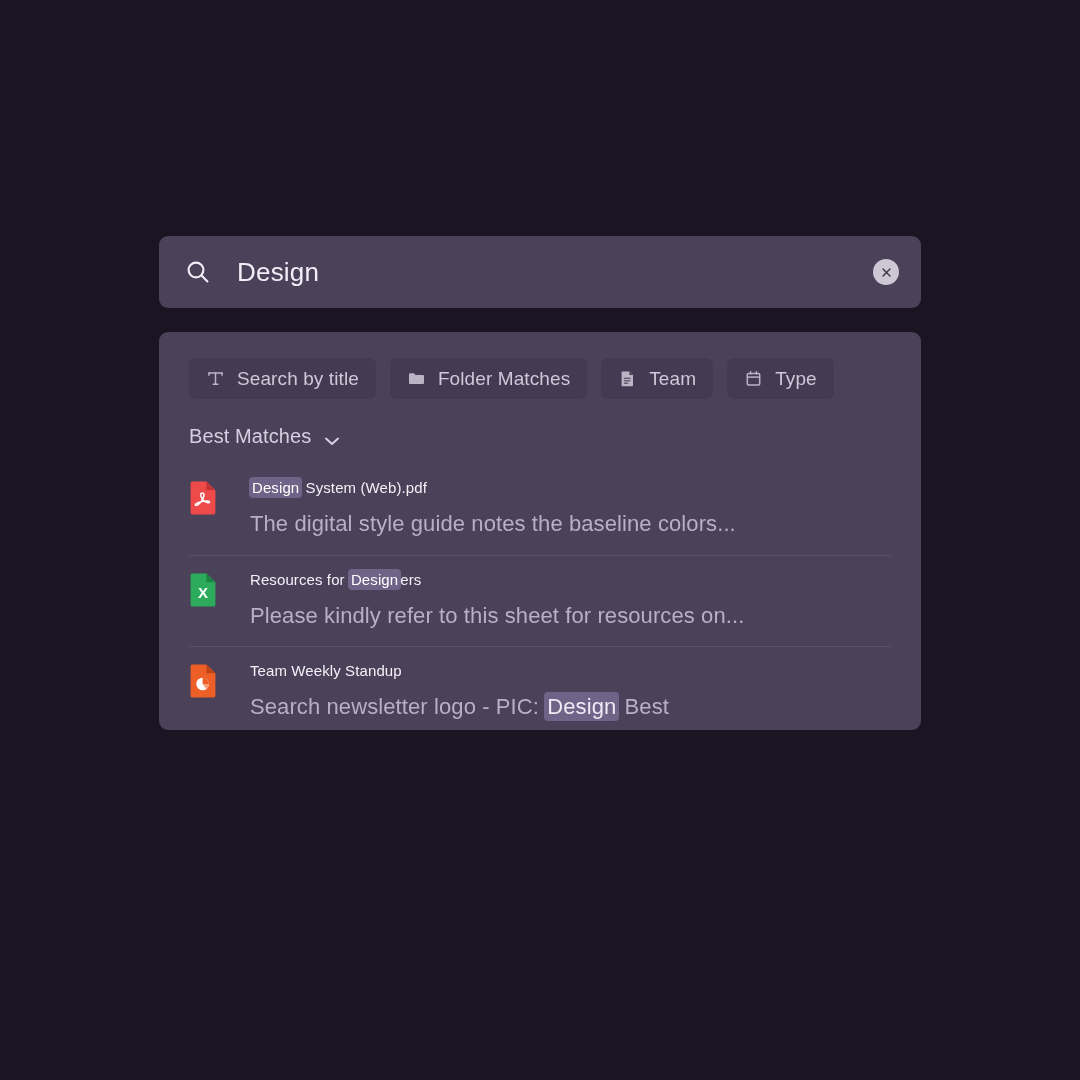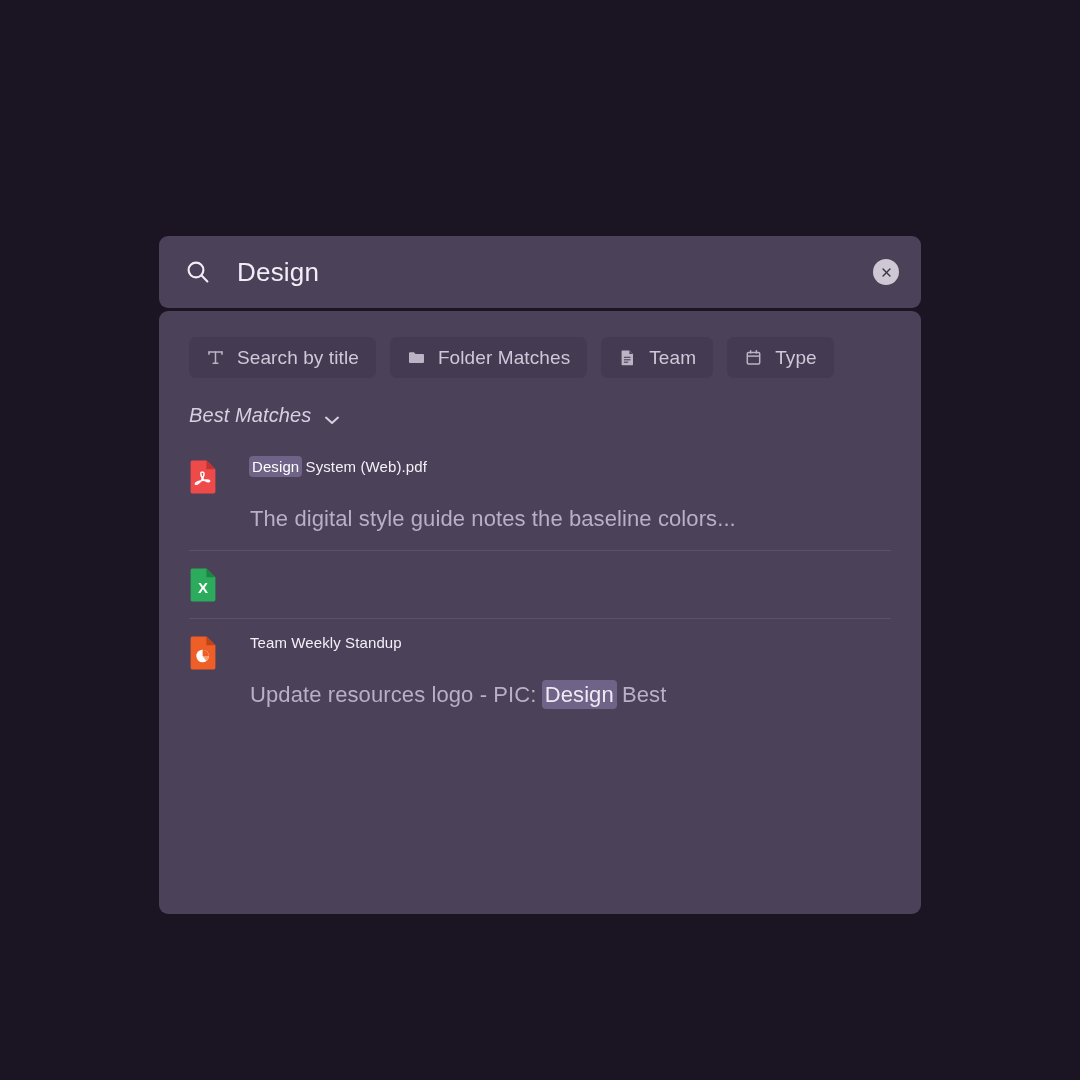--- a/index.html
+++ b/index.html
@@ -62,23 +62,23 @@
     cursor: pointer;
     border: none;
     padding: 0;
   }
   .clear-btn svg { display: block; }
 
   
   .results-panel {
     position: absolute;
     left: 159px;
-    top: 311px;
+    top: 332px;
     width: 762px;
-    height: 603px;
+    height: 398px;
     box-sizing: border-box;
     background: #4b4159;
     border-radius: 9px;
     padding: 26px 30px 0 30px;
     overflow: hidden;
   }
 
   
   .chips {
     display: flex;
@@ -117,21 +117,20 @@
     margin-top: 26px;
     display: inline-flex;
     align-items: center;
     gap: 13px;
     cursor: pointer;
   }
   .sort-label {
     font-size: 20px;
     color: #d6d0e0;
     letter-spacing: 0.1px;
-    font-style: italic;
   }
   .chevron-icon {
     width: 16px;
     height: 10px;
     display: block;
   }
 
   
   .results-list {
     margin-top: 16px;
@@ -158,21 +157,21 @@
     min-width: 0;
   }
   .result-title {
     font-size: 15px;
     color: #f3f0f7;
     line-height: 1.34;
     letter-spacing: 0.1px;
     white-space: nowrap;
   }
   .result-subtitle {
-    margin-top: 28px;
+    margin-top: 12px;
     font-size: 22px;
     color: #b8b0c6;
     line-height: 1.3;
     letter-spacing: 0.1px;
     white-space: nowrap;
   }
   .hl {
     background: #6f6387;
     color: #ffffff;
     border-radius: 4px;
@@ -290,37 +289,45 @@
       </div>
 
       <div class="result-row">
         <span class="file-icon">
           <svg viewBox="0 0 28 34" width="28" height="34">
             <path d="M1.6 2.2A1.6 1.6 0 0 1 3.2.6h14.2L26.4 9.2v22.6a1.6 1.6 0 0 1-1.6 1.6H3.2a1.6 1.6 0 0 1-1.6-1.6z" fill="#2bab5b"></path>
             <path d="M17.4.6 26.4 9.2h-9z" fill="#1d8544"></path>
             <text x="14" y="25" text-anchor="middle" font-family="Liberation Sans, sans-serif" font-size="15" font-weight="bold" fill="#ffffff">X</text>
           </svg>
         </span>
+        <div class="result-text">
+          <div class="result-title">
+            <span>Resources for </span><span class="hl">Design</span><span>ers</span>
+          </div>
+          <div class="result-subtitle">
+            <span>Please kindly refer to this sheet for resources on...</span>
+          </div>
+        </div>
       </div>
 
       <div class="result-row">
         <span class="file-icon">
           <svg viewBox="0 0 28 34" width="28" height="34">
             <path d="M1.6 2.2A1.6 1.6 0 0 1 3.2.6h14.2L26.4 9.2v22.6a1.6 1.6 0 0 1-1.6 1.6H3.2a1.6 1.6 0 0 1-1.6-1.6z" fill="#ee5f27"></path>
             <path d="M17.4.6 26.4 9.2h-9z" fill="#bf4516"></path>
             <circle cx="13.6" cy="20" r="6.3" fill="#ffffff"></circle>
             <path d="M13.6 20V13.7a6.3 6.3 0 0 1 6.3 6.3z" fill="#ee5f27"></path>
             <path d="M13.6 20h6.3a6.3 6.3 0 0 1-2.6 5.1z" fill="#f99f77"></path>
           </svg>
         </span>
         <div class="result-text">
           <div class="result-title">
             <span>Team Weekly Standup</span>
           </div>
           <div class="result-subtitle">
-            <span>Update resources logo - PIC: </span><span class="hl">Design</span><span> Best</span>
+            <span>Search newsletter logo - PIC: </span><span class="hl">Design</span><span> Best</span>
           </div>
         </div>
       </div>
 
     </div>
   </div>
 </div>
 
 </body></html>

